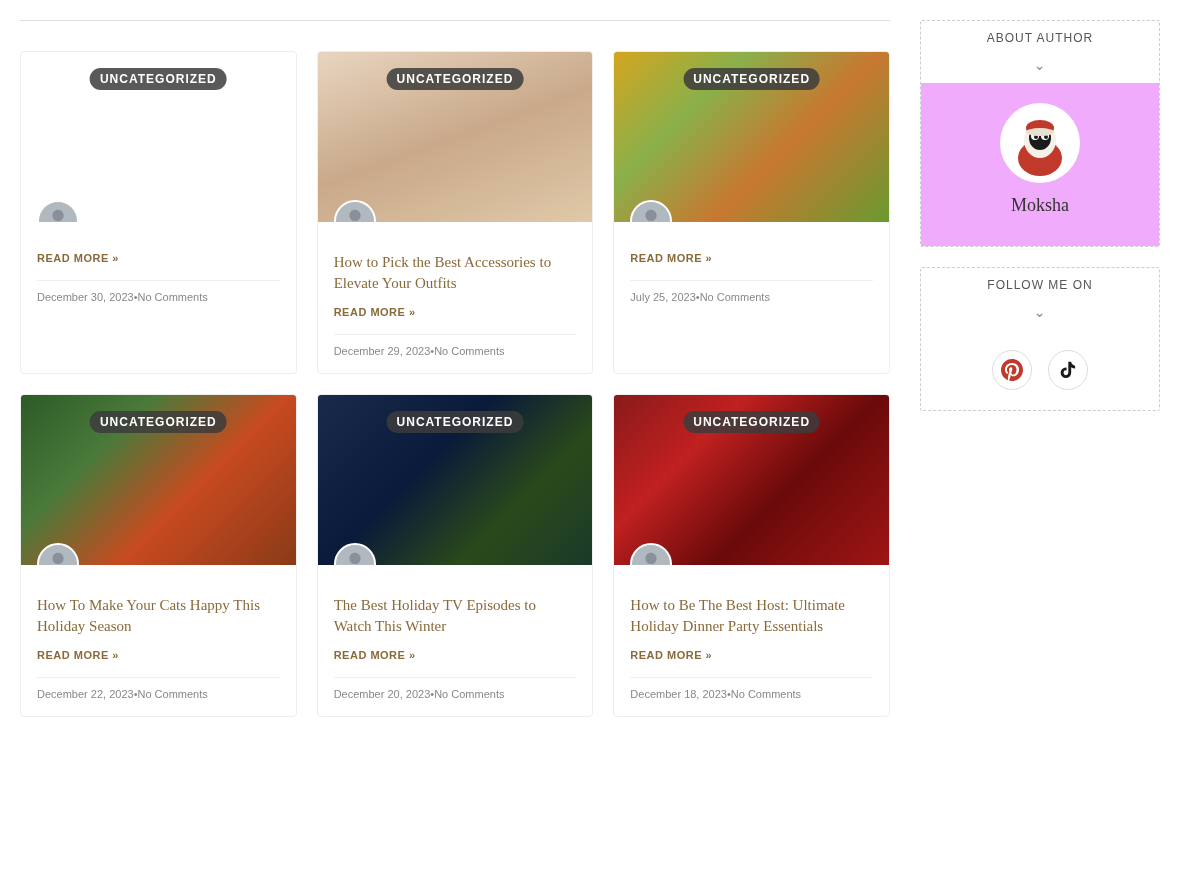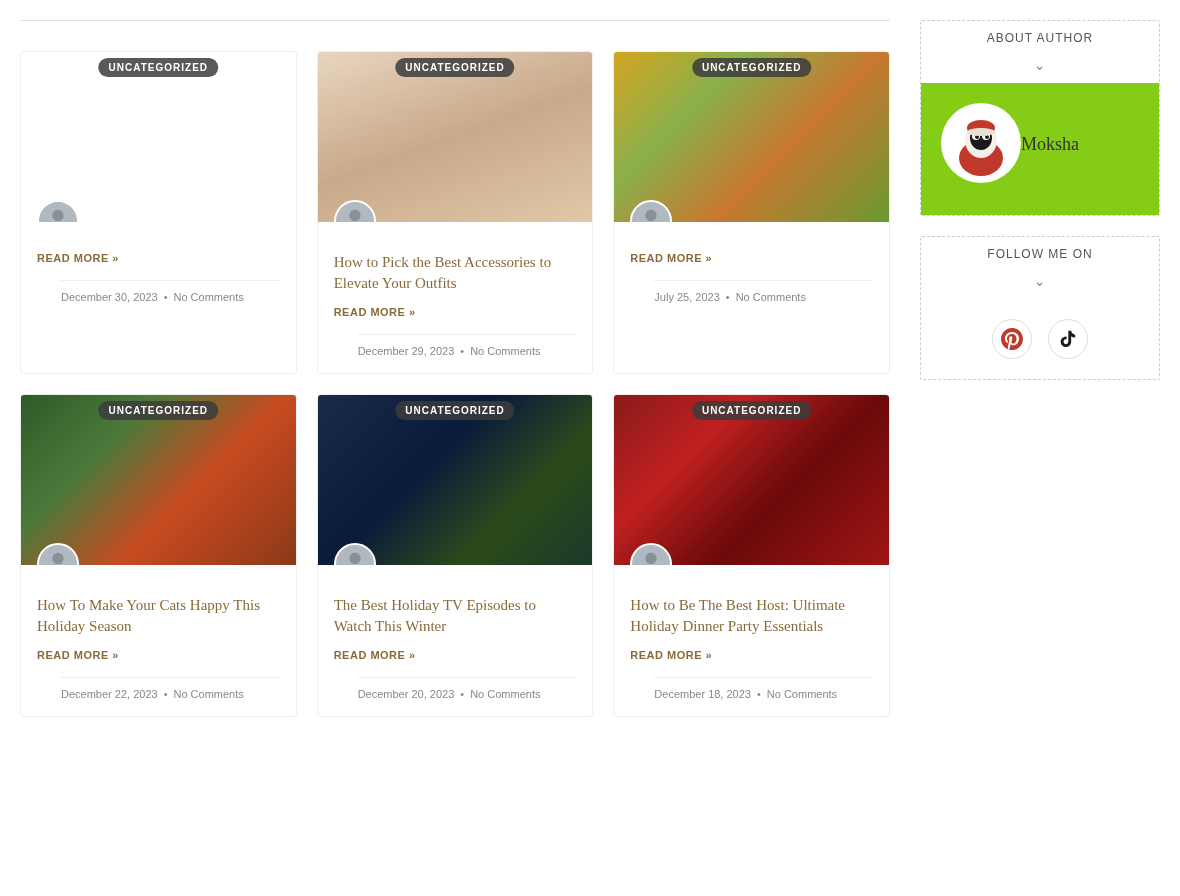--- a/index.html
+++ b/index.html
@@ -66,27 +66,27 @@
     }
     .img-holiday-tv {
       background: linear-gradient(135deg, #1a2a4a 0%, #0a1a3a 40%, #2a4a1a 70%, #1a3a2a 100%);
     }
     .img-dinner-party {
       background: linear-gradient(135deg, #8a1a1a 0%, #c02020 30%, #6a0a0a 60%, #a01515 100%);
     }
 
     .category-badge {
       position: absolute;
-      top: 6px;
+      top: 16px;
       left: 50%;
       transform: translateX(-50%);
       background: rgba(60,60,60,0.85);
       color: #fff;
       font-family: Arial, sans-serif;
-      font-size: 10px;
+      font-size: 12px;
       font-weight: bold;
       letter-spacing: 1px;
       padding: 4px 10px;
       border-radius: 20px;
       white-space: nowrap;
     }
 
     .author-avatar {
       width: 42px;
       height: 42px;
@@ -147,23 +147,21 @@
       display: inline-block;
     }
 
     .post-meta {
       font-family: Arial, sans-serif;
       font-size: 11px;
       color: #888;
       border-top: 1px solid #eee;
       padding-top: 10px;
       display: flex;
-      gap: 6px;
-      align-items: center;
-      margin-left: 24px;
+      align-items: center;
     }
 
     .meta-dot {
       color: #888;
     }
 
     
     .sidebar {
       width: 240px;
       flex-shrink: 0;
@@ -187,26 +185,27 @@
       align-items: center;
       gap: 12px;
     }
 
     .sidebar-chevron {
       font-size: 14px;
       color: #888;
     }
 
     .author-box {
-      background: #84cc16;
+      background: #f0abfc;
       padding: 20px;
       display: flex;
-      flex-direction: row;
+      flex-direction: column;
       align-items: center;
       text-align: center;
+      justify-content: center;
     }
 
     .author-mascot {
       width: 80px;
       height: 80px;
       border-radius: 50%;
       background: #fff;
       margin-bottom: 12px;
       display: flex;
       align-items: center;

